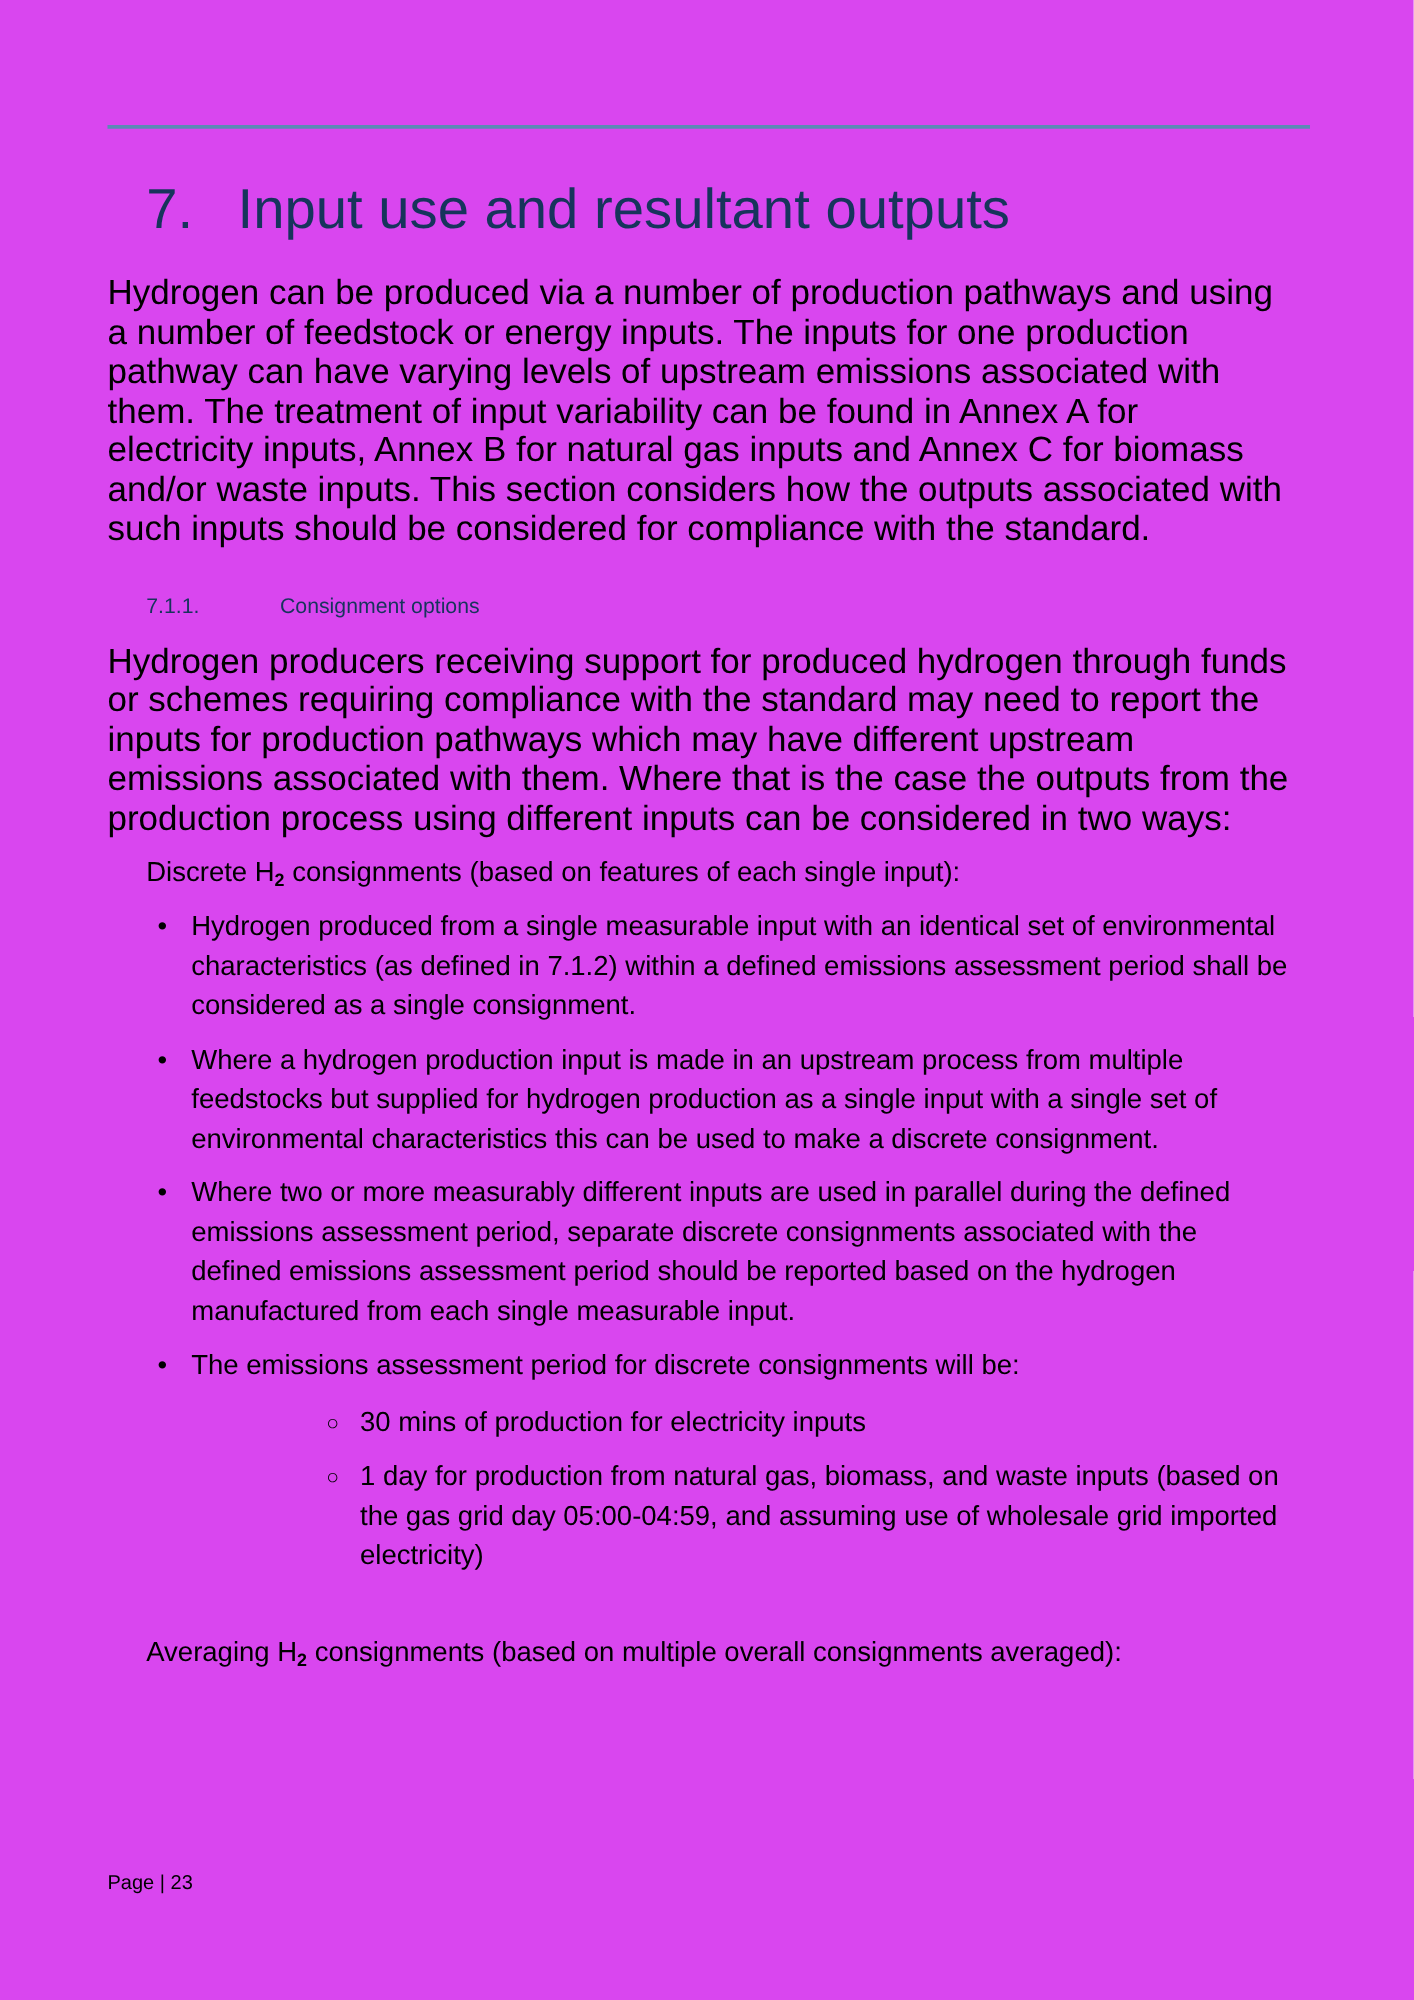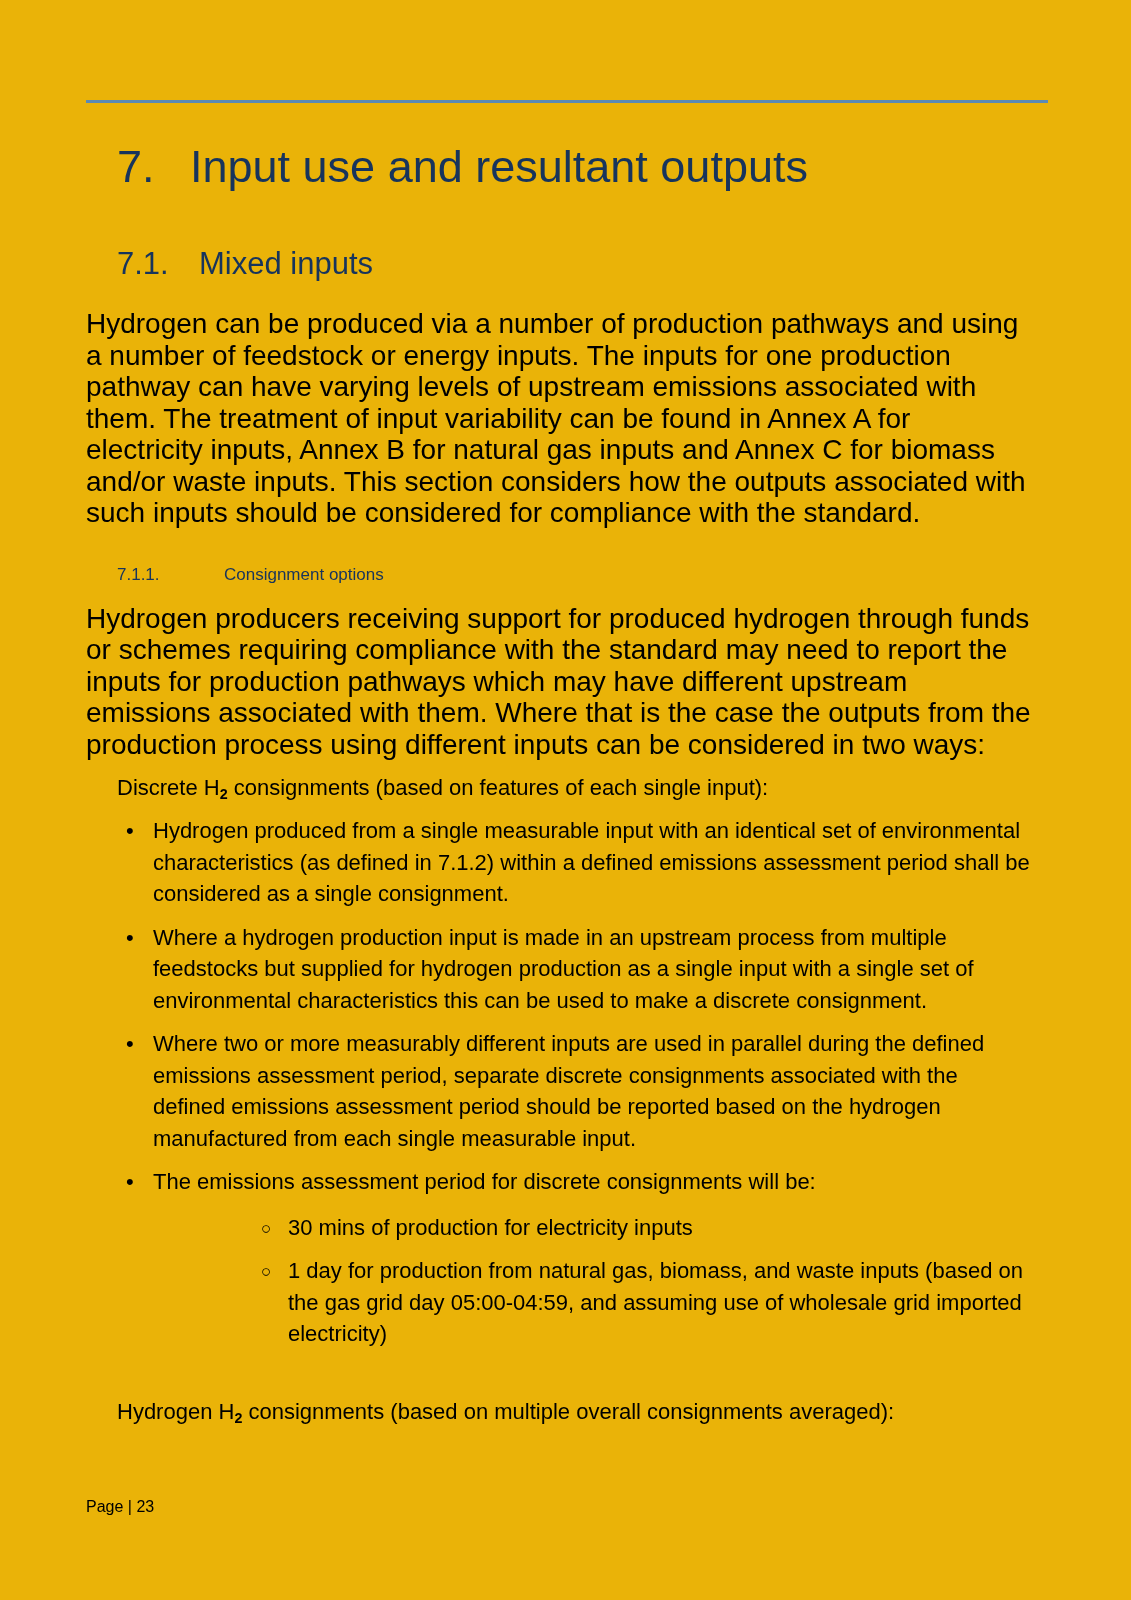--- a/index.html
+++ b/index.html
@@ -4,21 +4,21 @@
 <style>
   html, body {
     margin: 0;
     padding: 0;
     background: #ffffff;
   }
   .page {
     position: relative;
     width: 1131px;
     height: 1600px;
-    background: #eab308;
+    background: #d946ef;
     overflow: hidden;
     font-family: "Liberation Sans", "DejaVu Sans", sans-serif;
     color: #000000;
     box-sizing: border-box;
   }
   .content {
     padding-left: 86px;
     width: 945px;
     box-sizing: content-box;
   }
@@ -131,21 +131,20 @@
 <body>
 
 <div class="page">
 
   <div class="top-rule"></div>
 
   <div class="content">
 
     <h1 class="section-heading"><span class="num">7.</span><span>Input use and resultant outputs</span></h1>
 
-    <h2 class="subsection-heading"><span class="num">7.1.</span><span>Mixed inputs</span></h2>
 
     <p class="body-para">Hydrogen can be produced via a number of production pathways and using a number of feedstock or energy inputs. The inputs for one production pathway can have varying levels of upstream emissions associated with them. The treatment of input variability can be found in Annex A for electricity inputs, Annex B for natural gas inputs and Annex C for biomass and/or waste inputs. This section considers how the outputs associated with such inputs should be considered for compliance with the standard.</p>
 
     <h3 class="subsubsection-heading"><span class="num">7.1.1.</span><span>Consignment options</span></h3>
 
     <p class="body-para consignment-para">Hydrogen producers receiving support for produced hydrogen through funds or schemes requiring compliance with the standard may need to report the inputs for production pathways which may have different upstream emissions associated with them. Where that is the case the outputs from the production process using different inputs can be considered in two ways:</p>
 
     <div class="lead-line discrete-lead"><span class="bold">Discrete H</span><sub class="h2sub">2</sub><span class="bold"> consignments</span><span> (based on features of each single input):</span></div>
 
     <ul class="bullet-list">
@@ -170,20 +169,20 @@
             <span>30 mins of production for electricity inputs</span>
           </li>
           <li>
             <span class="marker">○</span>
             <span>1 day for production from natural gas, biomass, and waste inputs (based on the gas grid day 05:00-04:59, and assuming use of wholesale grid imported electricity)</span>
           </li>
         </ul>
       </li>
     </ul>
 
-    <div class="lead-line averaged-lead"><span class="bold">Hydrogen H</span><sub class="h2sub">2</sub><span class="bold"> consignments</span><span> (based on multiple overall consignments averaged)</span><span class="bold">:</span></div>
+    <div class="lead-line averaged-lead"><span class="bold">Averaging H</span><sub class="h2sub">2</sub><span class="bold"> consignments</span><span> (based on multiple overall consignments averaged)</span><span class="bold">:</span></div>
 
 
   </div>
 
   <div class="page-footer">Page | 23</div>
 
 </div>
 
 </body></html>

